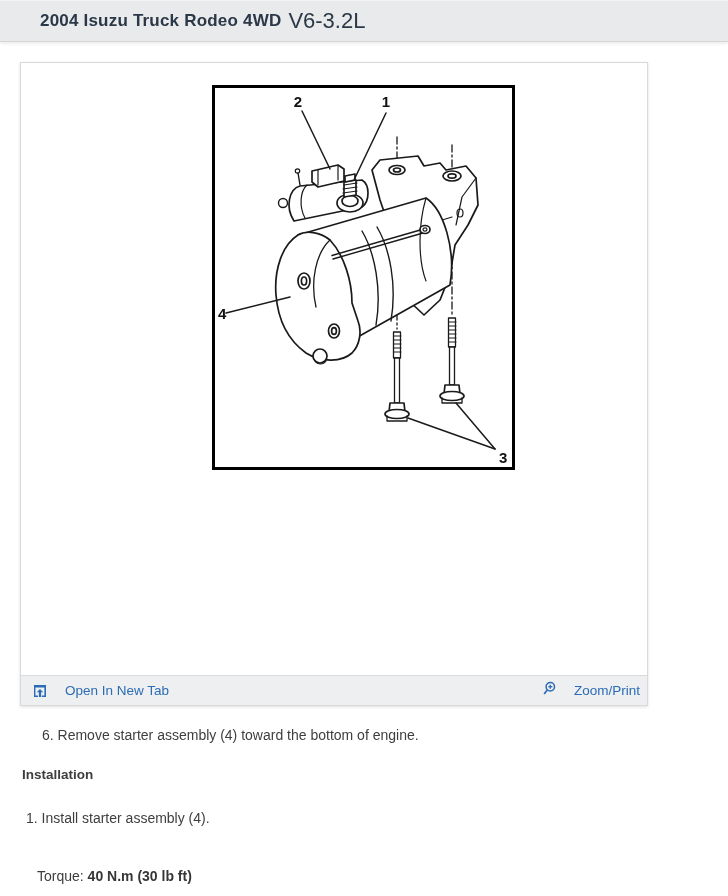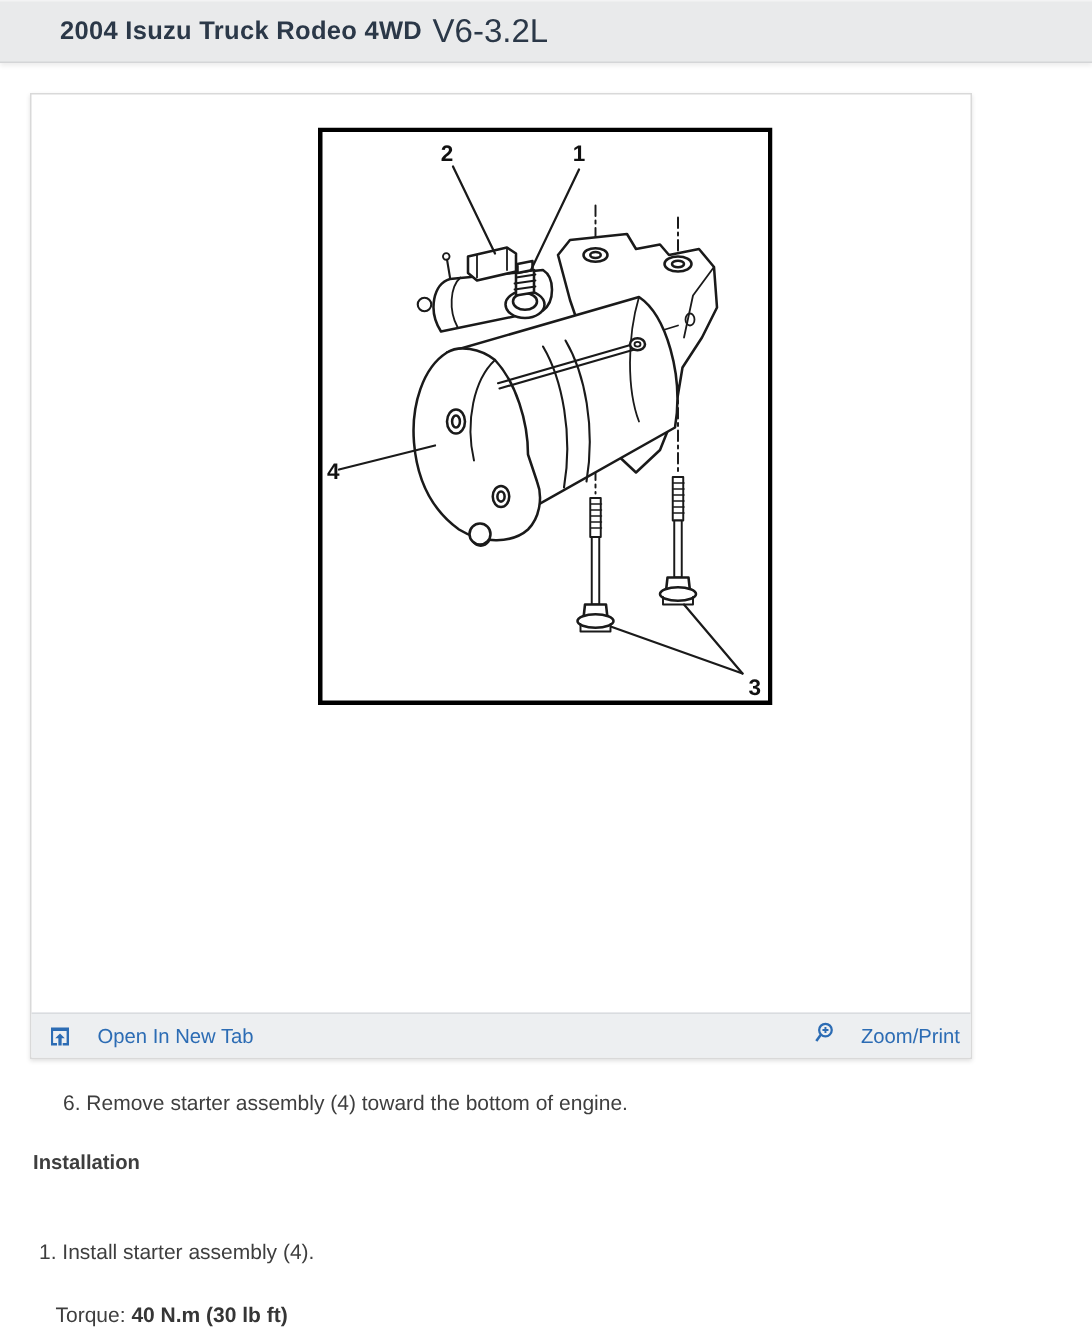--- a/index.html
+++ b/index.html
@@ -38,21 +38,21 @@
     background:#edeff1; border-top:1px solid #d9dcdf;
     display:flex; align-items:center; justify-content:space-between;
     padding:0 7px 0 12px;
   }
   .vlink { display:flex; align-items:center; gap:18px; color:#2c6cb4; font-size:13.5px; cursor:pointer; text-decoration:none; }
   .vlink svg { display:block; }
 
   
   .step6 { position:absolute; left:26px; top:727px; font-size:14px; color:#3e3e3e;margin-left:16px; }
   .installation { position:absolute; left:22px; top:767px; font-size:13.5px; font-weight:bold; color:#3e3e3e; }
-  .steps { position:absolute; left:26px; top:808px; font-size:14px; color:#3e3e3e; line-height:20px;margin-top:16px; }
+  .steps { position:absolute; left:26px; top:808px; font-size:14px; color:#3e3e3e; line-height:20px; }
   .torque { position:absolute; left:37px; top:868px; font-size:14px; color:#3e3e3e; }
   .torque b { font-weight:bold; color:#363636; }
 </style>
 </head>
 <body>
 
 <div class="header">
   <span class="t-bold">2004 Isuzu Truck Rodeo 4WD</span>
   <span class="t-rest">V6-3.2L</span>
 </div>

